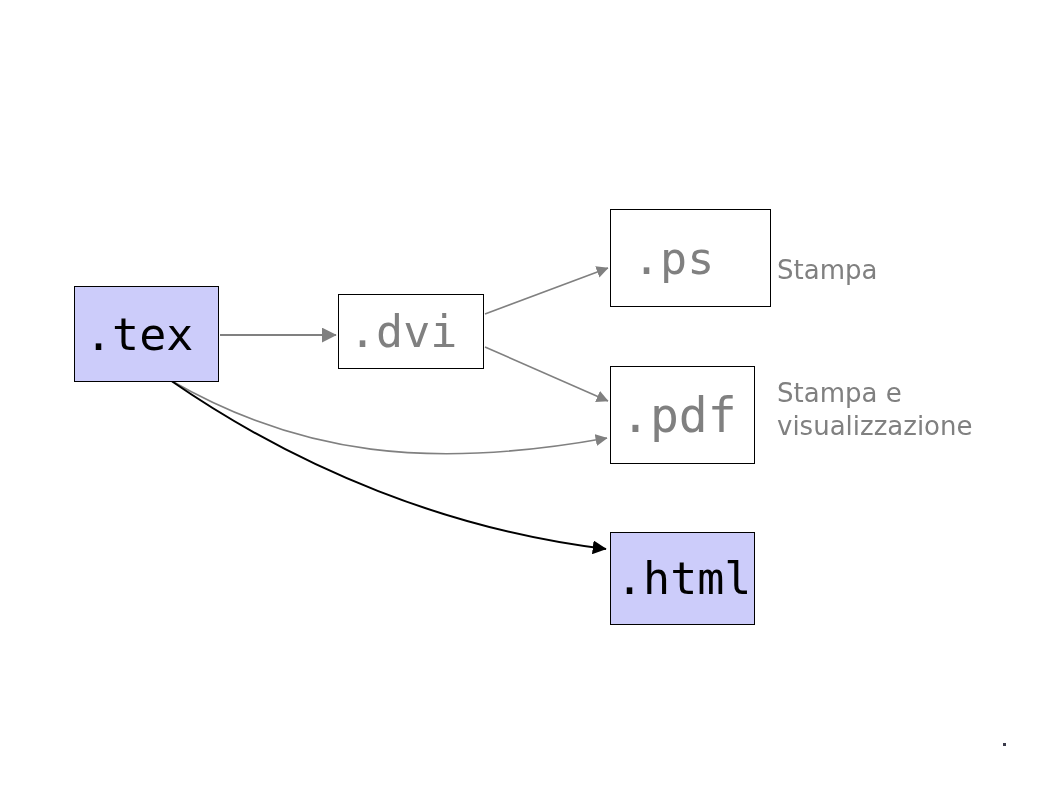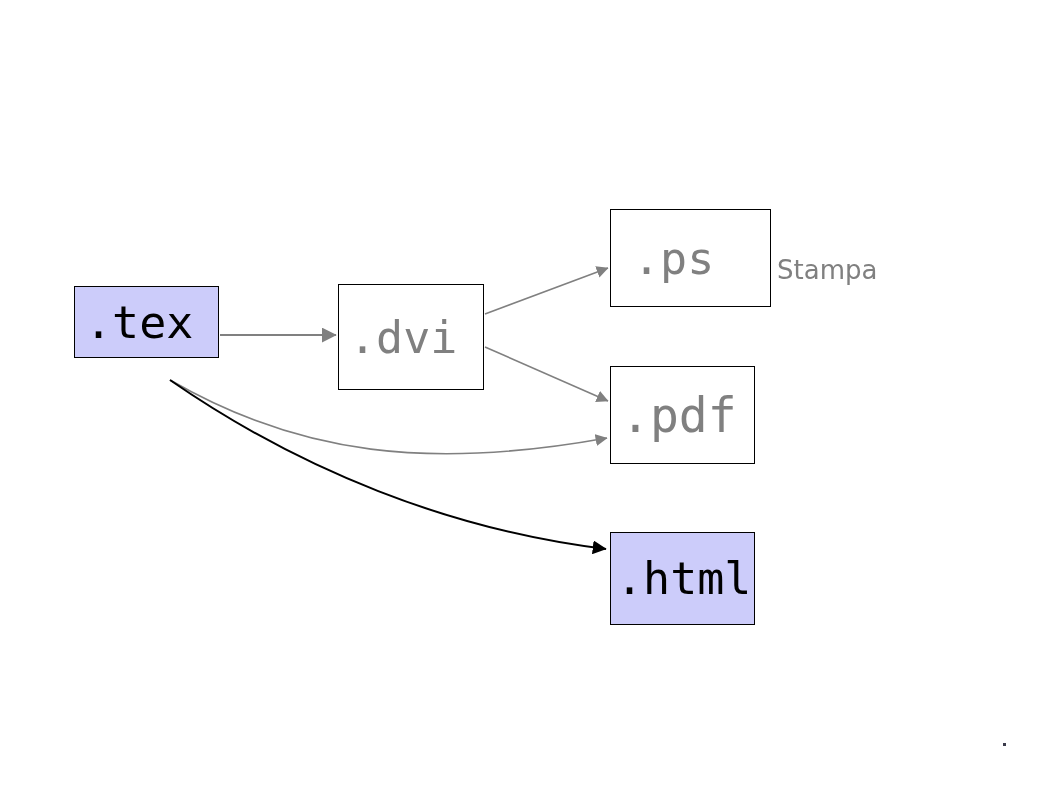--- a/index.html
+++ b/index.html
@@ -38,22 +38,22 @@
     letter-spacing: 0px;
   }
   .node.filled {
     background: #ccccfa;
   }
   .node-label {
     display: block;
   }
 
   
-  #node-tex   { left: 74px;  top: 286px; width: 145px; height: 72px;  }
-  #node-dvi   { left: 338px; top: 284px; width: 146px; height: 106px;  }
+  #node-tex   { left: 74px;  top: 286px; width: 145px; height: 96px;  }
+  #node-dvi   { left: 338px; top: 294px; width: 146px; height: 75px;  }
   #node-ps    { left: 610px; top: 209px; width: 161px; height: 98px;  }
   #node-pdf   { left: 610px; top: 366px; width: 145px; height: 98px;  }
   #node-html  { left: 610px; top: 500px; width: 145px; height: 93px; margin-top: 32px;  }
 
   #node-tex  .node-label { font-size: 45px; color: #000000; padding-left: 10px; }
   #node-dvi  .node-label { font-size: 45px; color: #808080; padding-left: 10px; }
   #node-ps   .node-label { font-size: 45px; color: #808080; padding-left: 22px; }
   #node-pdf  .node-label { font-size: 48px; color: #808080; padding-left: 10px; }
   #node-html .node-label { font-size: 45px; color: #000000; padding-left: 5px;  }
 
@@ -118,16 +118,18 @@
   <div class="node" id="node-pdf">
     <span class="node-label">.pdf</span>
   </div>
 
   <div class="node filled" id="node-html">
     <span class="node-label">.html</span>
   </div>
 
   <div class="annotation" id="anno-stampa">Stampa</div>
 
+  <div class="annotation" id="anno-stampa-viz">Stampa e
+visualizzazione</div>
 
   <div class="speck"></div>
 
 </div>
 
 </body></html>

